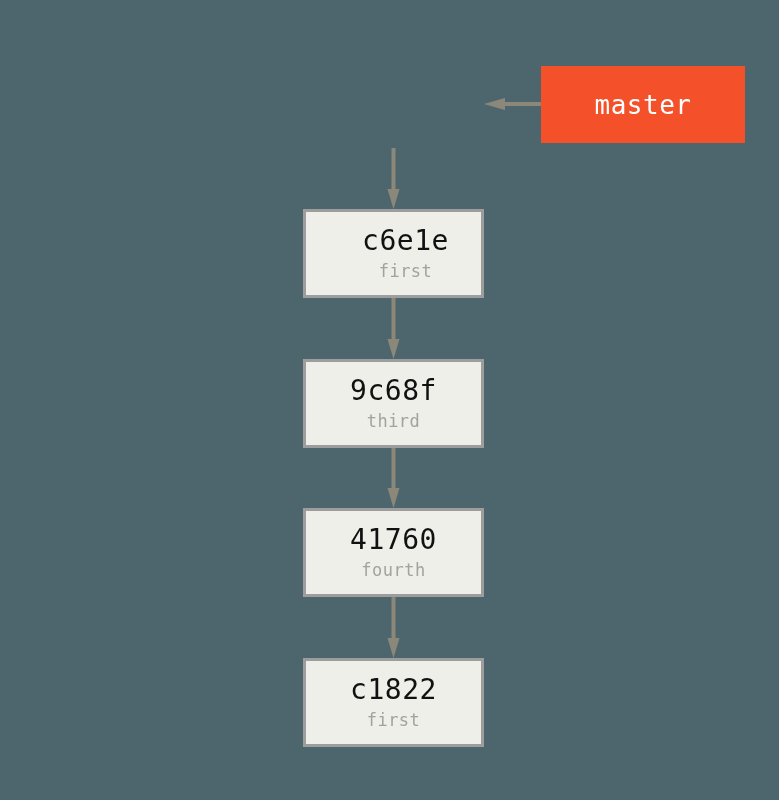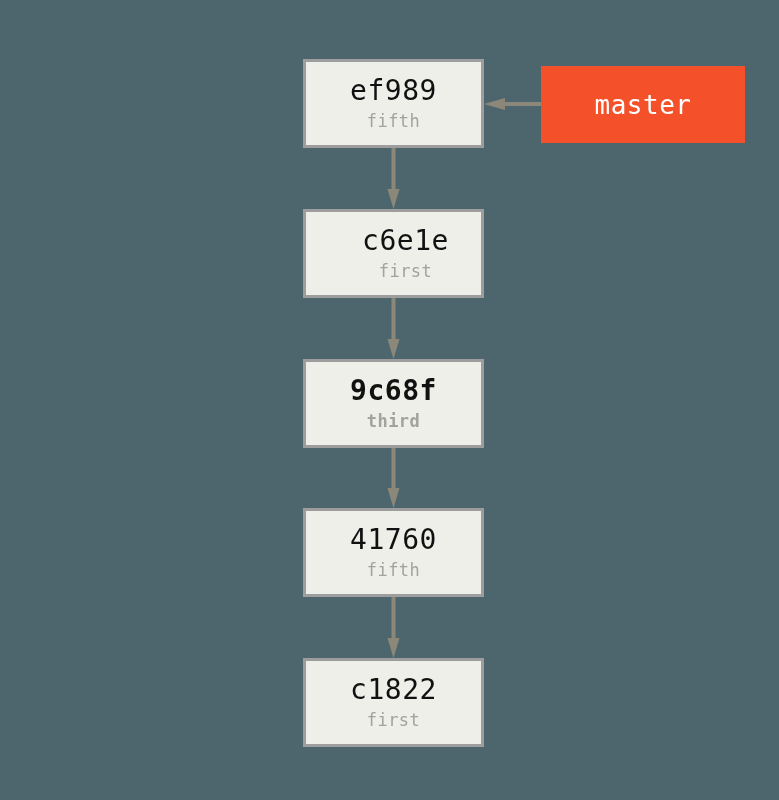--- a/index.html
+++ b/index.html
@@ -105,38 +105,34 @@
       <line x1="393.5" y1="597" x2="393.5" y2="639" stroke="#8c8879" stroke-width="4"></line>
       <polygon points="387.5,638 399.5,638 393.5,658" fill="#8c8879"></polygon>
     </g>
 
     <g>
       <line x1="541" y1="104" x2="504" y2="104" stroke="#8c8879" stroke-width="4"></line>
       <polygon points="505,98 505,110 484,104" fill="#8c8879"></polygon>
     </g>
   </svg>
 
-  <div class="commit-node" style="top:59px;">
-    <div class="commit-hash">ef989</div>
-    <div class="commit-label">fifth</div>
-  </div>
 
   <div class="commit-node" style="top:209px;padding-left:24px;">
     <div class="commit-hash">c6e1e</div>
     <div class="commit-label">first</div>
   </div>
 
-  <div class="commit-node" style="top:359px;font-weight:bold;">
+  <div class="commit-node" style="top:359px;">
     <div class="commit-hash">9c68f</div>
     <div class="commit-label">third</div>
   </div>
 
   <div class="commit-node" style="top:508px;">
     <div class="commit-hash">41760</div>
-    <div class="commit-label">fifth</div>
+    <div class="commit-label">fourth</div>
   </div>
 
   <div class="commit-node" style="top:658px;">
     <div class="commit-hash">c1822</div>
     <div class="commit-label">first</div>
   </div>
 
   <div class="branch-ref">
     <span class="branch-ref-label">master</span>
   </div>

